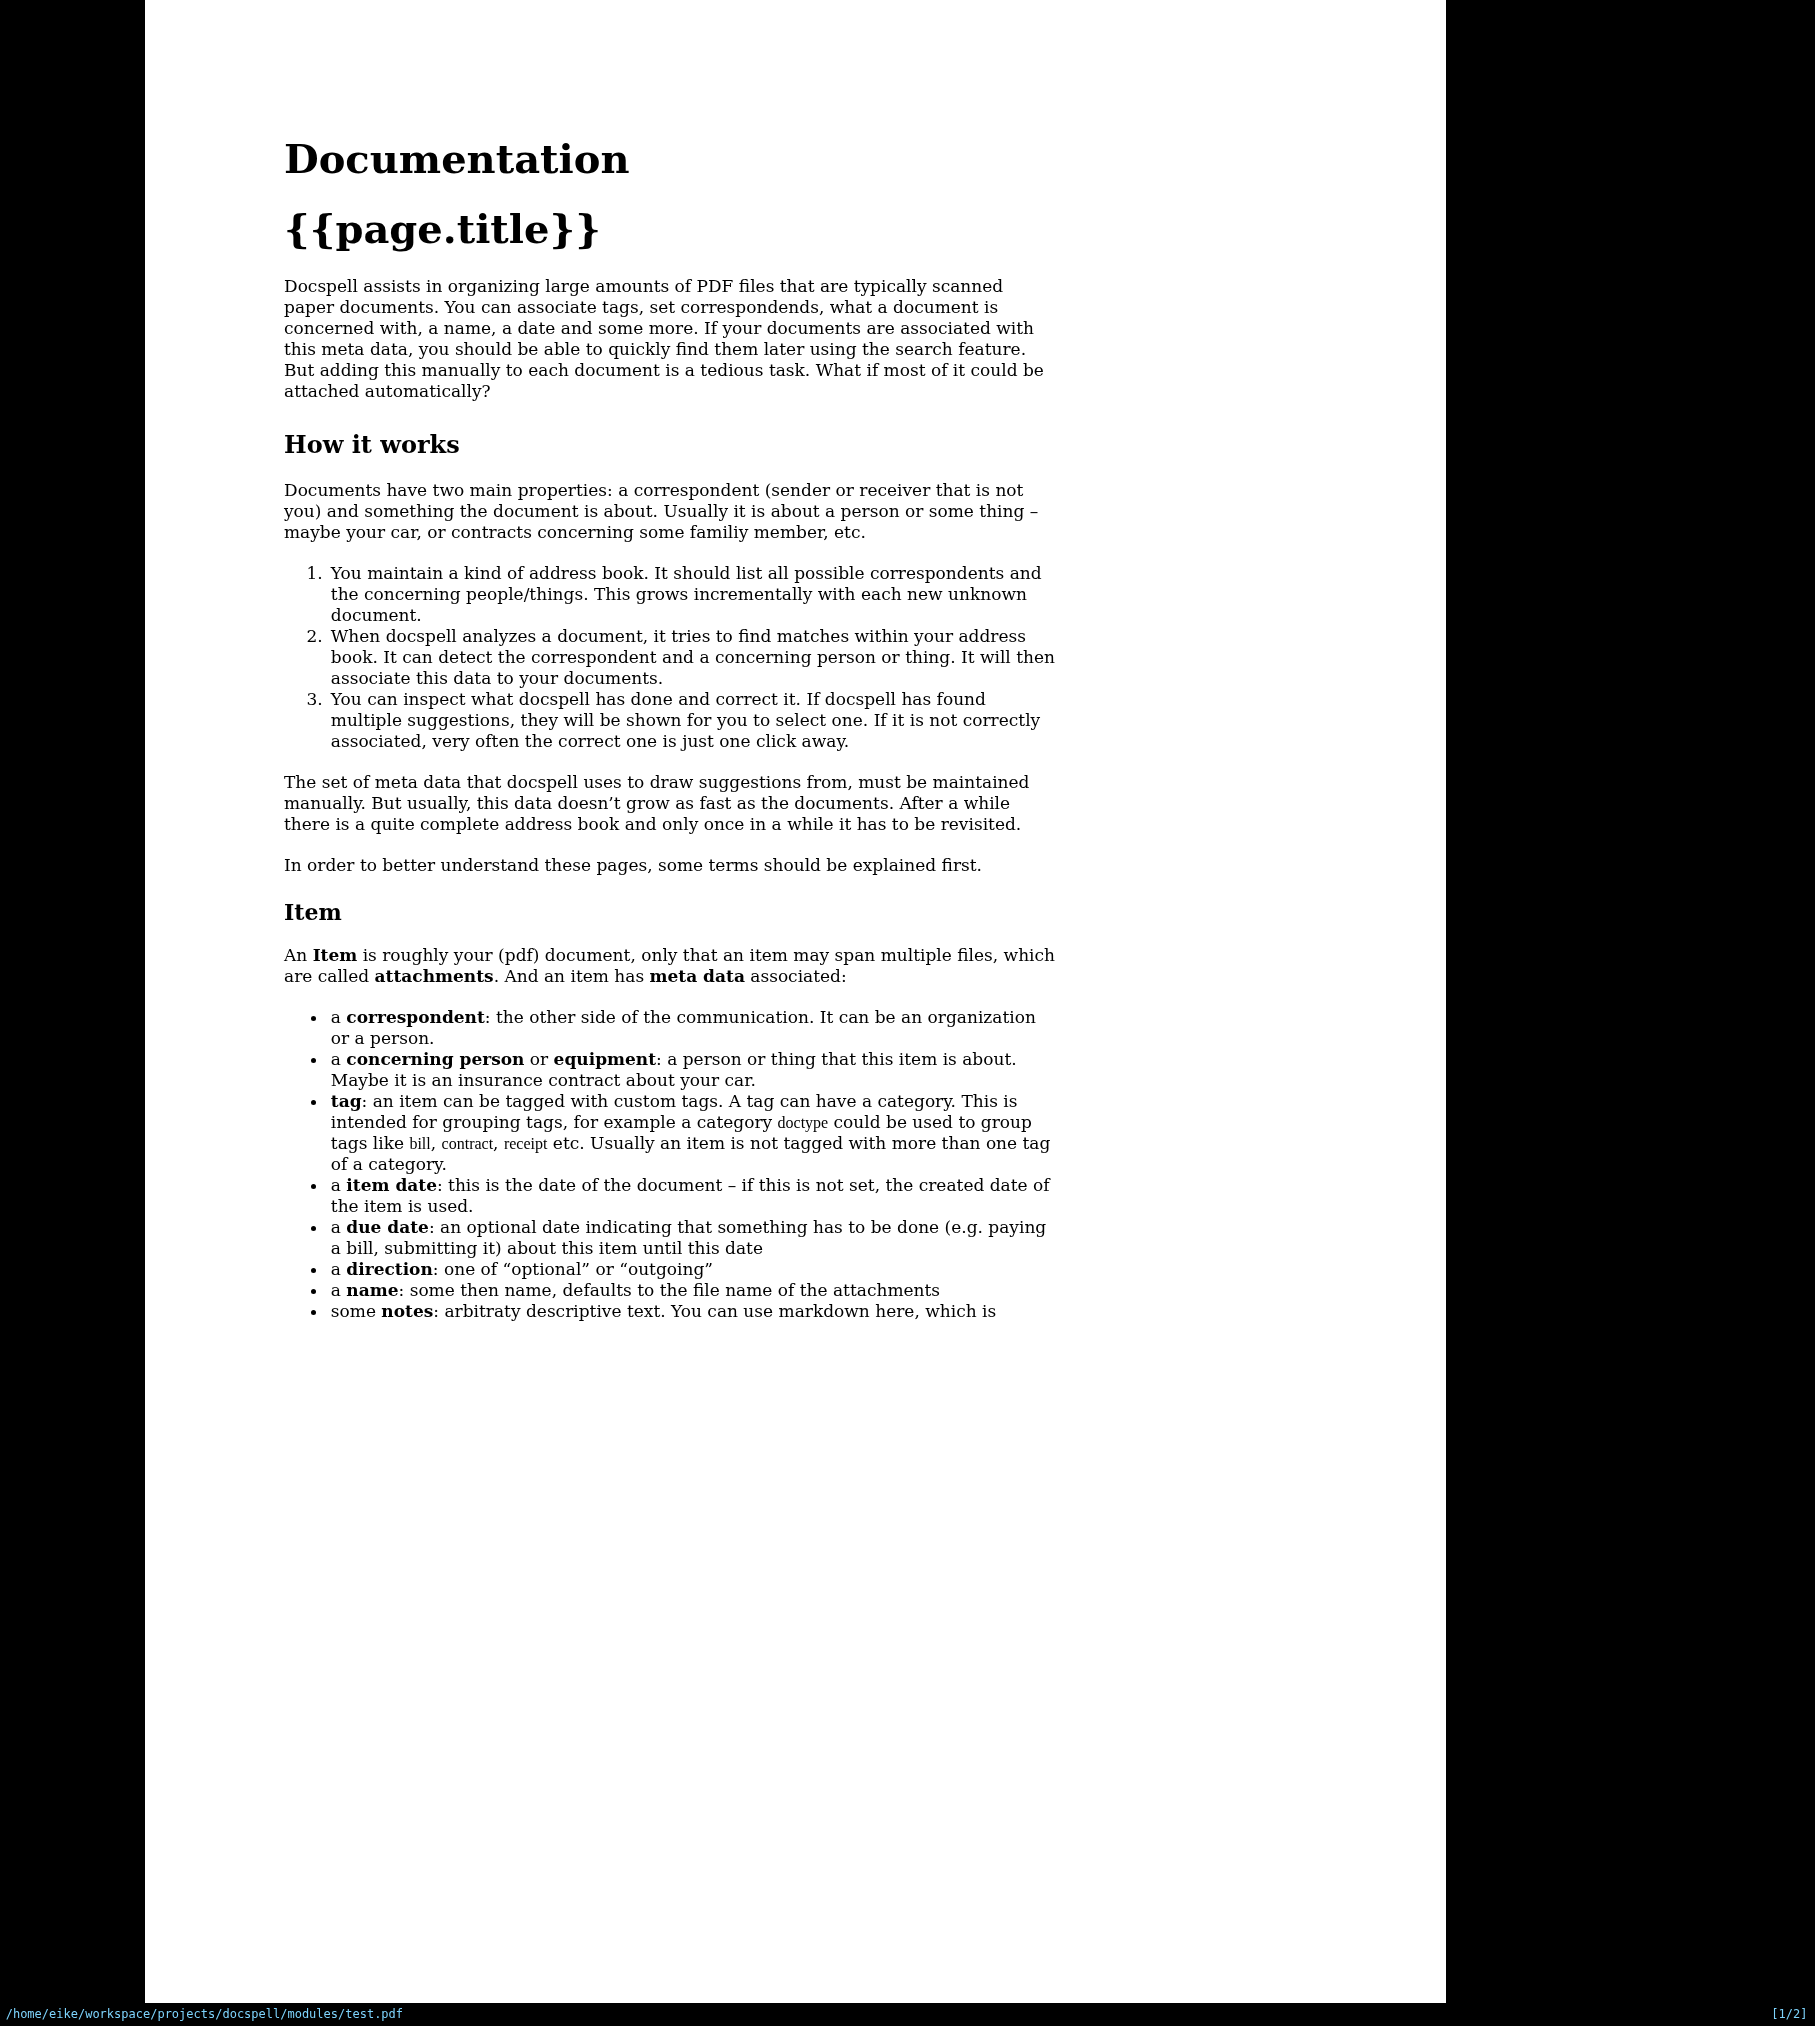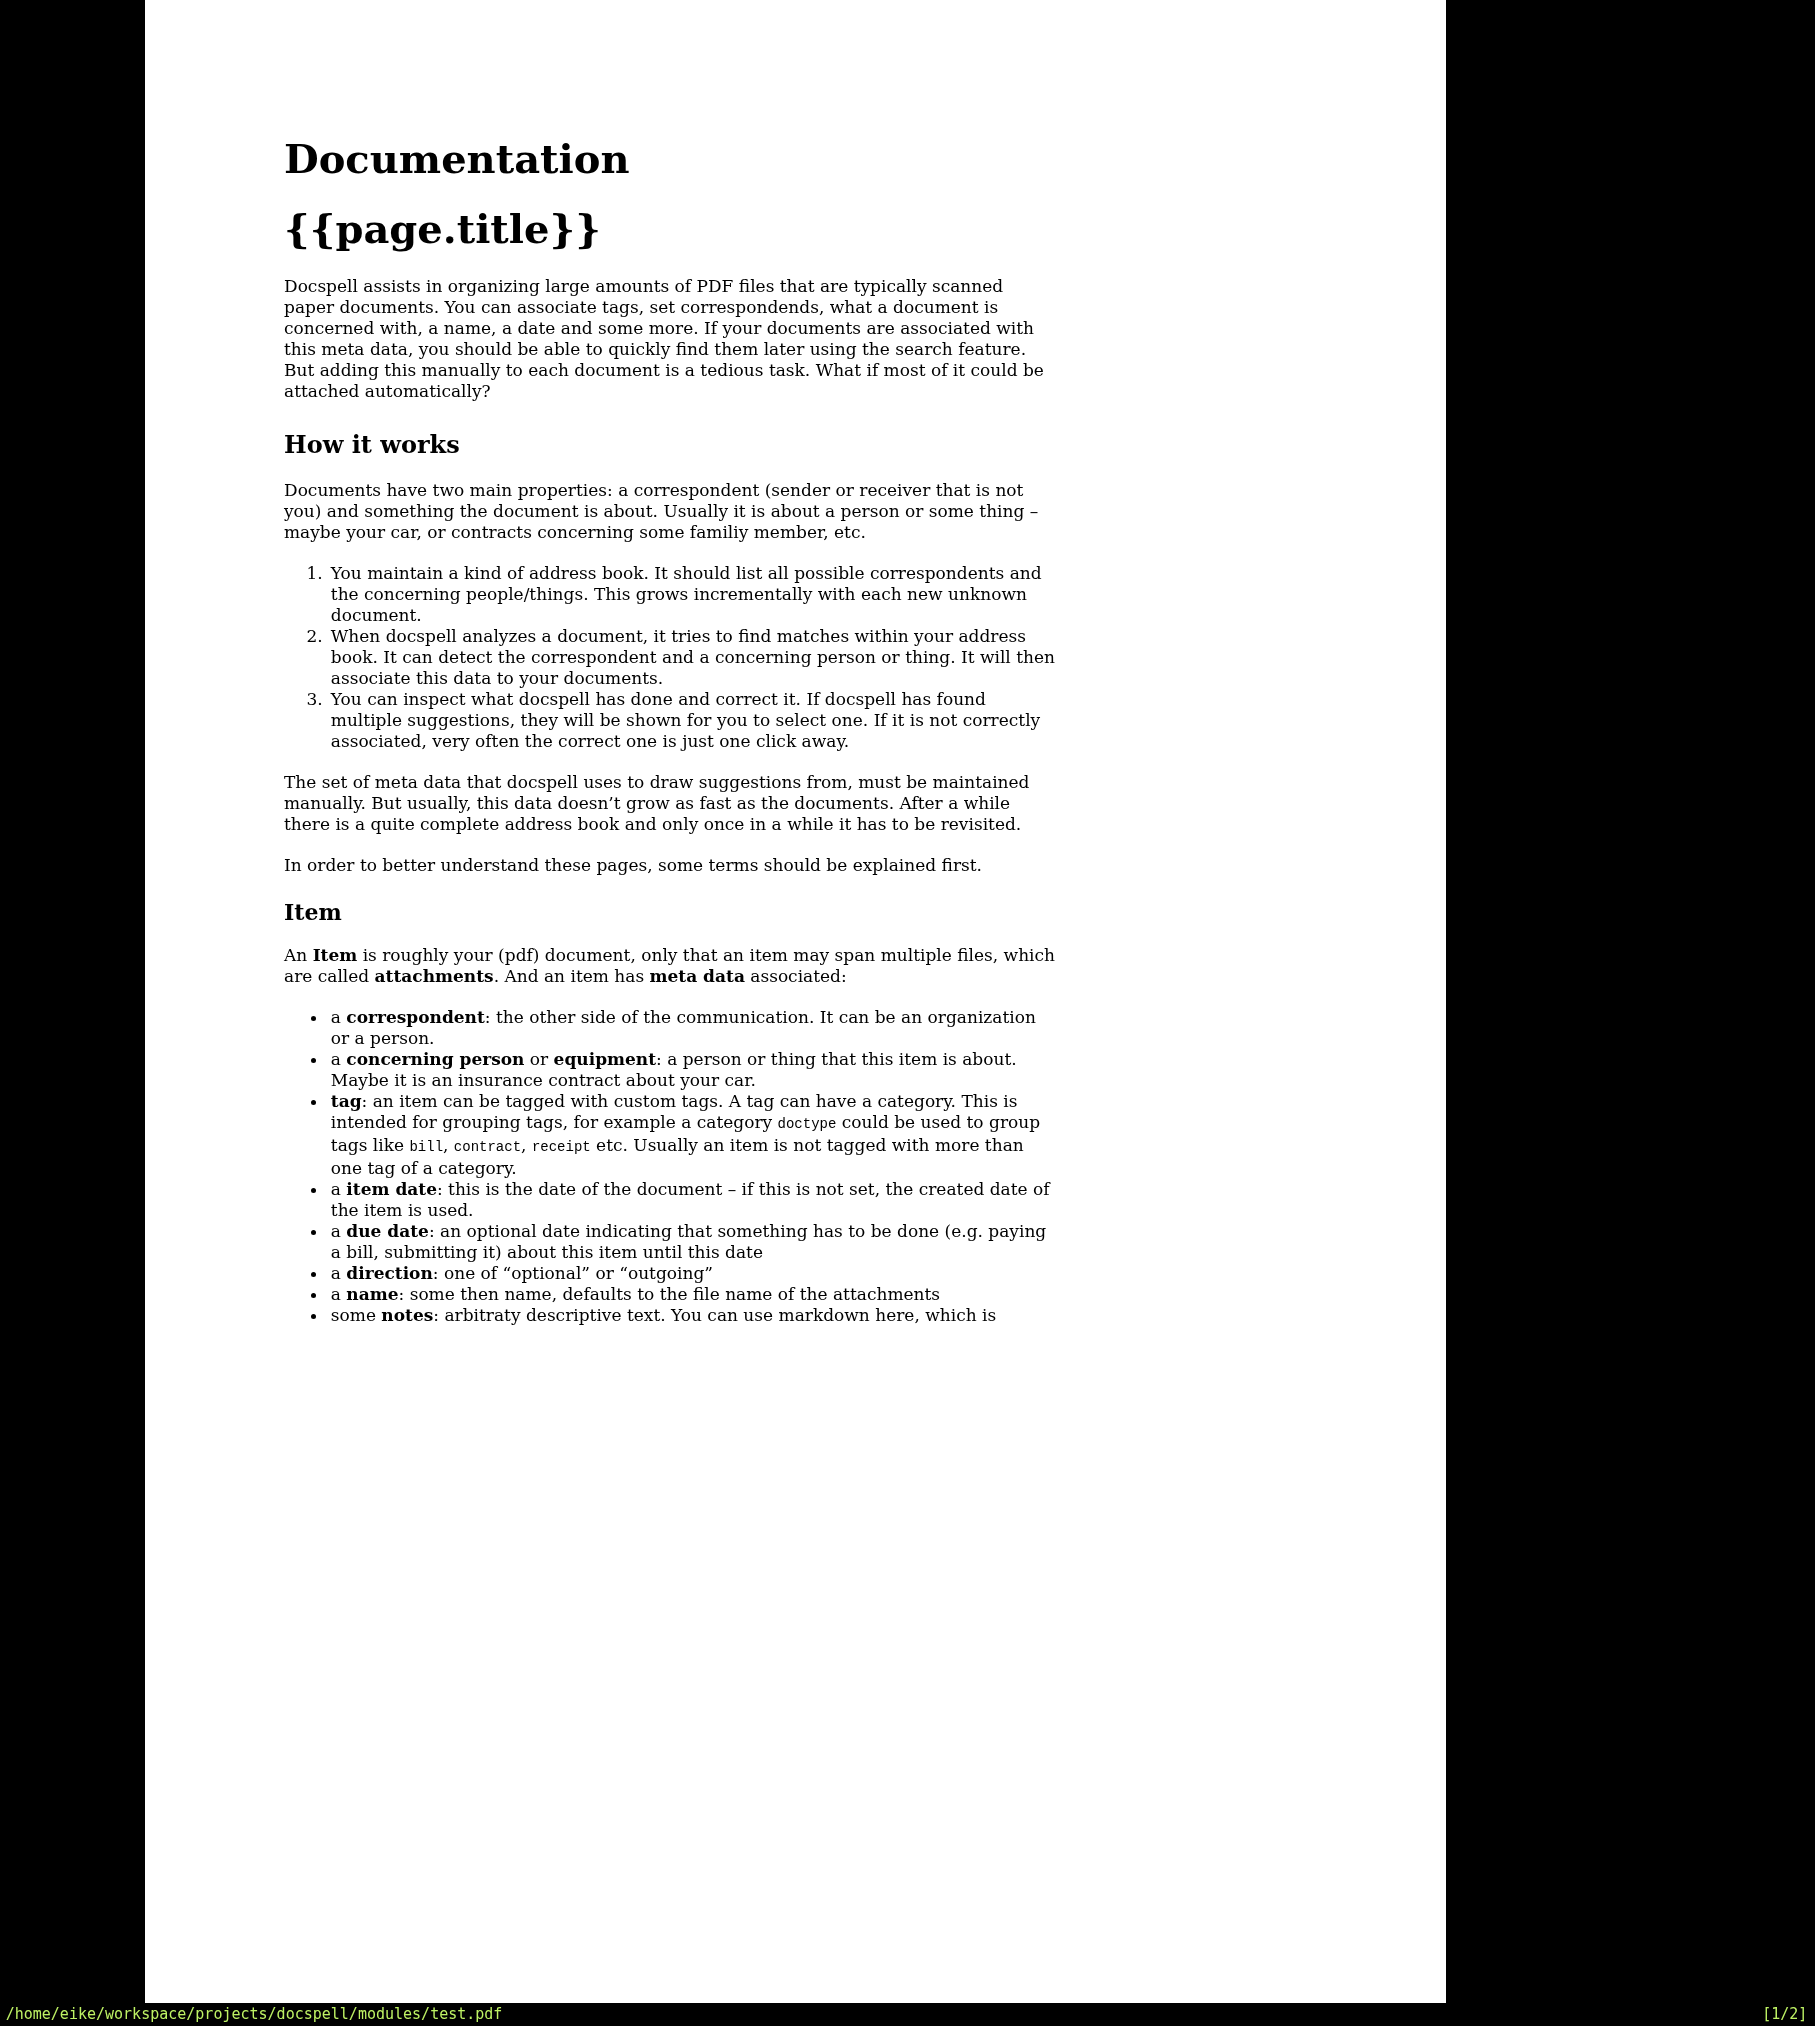--- a/index.html
+++ b/index.html
@@ -45,30 +45,30 @@
   }
   .content p { margin: 20px 0 0 0; }
   .content ol, .content ul {
     margin: 20px 0 0 0;
     padding-left: 44px;
   }
   .content li { padding-left: 2.8px; }
   .seg-b { font-weight: 700; }
   .seg-i { }
   .seg-m {
-    font-family: Liberation Mono, monospace;
-    font-size: 14px;
+    font-family: Liberation Serif, serif;
+    font-size: 16px;
   }
   .statusbar {
     position: absolute; left: 0; top: 2003px;
     width: 1815px; height: 23px;
     background: #000;
-    color: #bef264;
+    color: #7dd3fc;
     font-family: "DejaVu Sans Mono", monospace;
-    font-size: 15px;
+    font-size: 12px;
     line-height: 23px;
     display: flex;
     justify-content: space-between;
     align-items: center;
     box-sizing: border-box;
     padding: 0 7.6px 0 5.7px;
     white-space: pre;
   }
 </style>
 </head>

